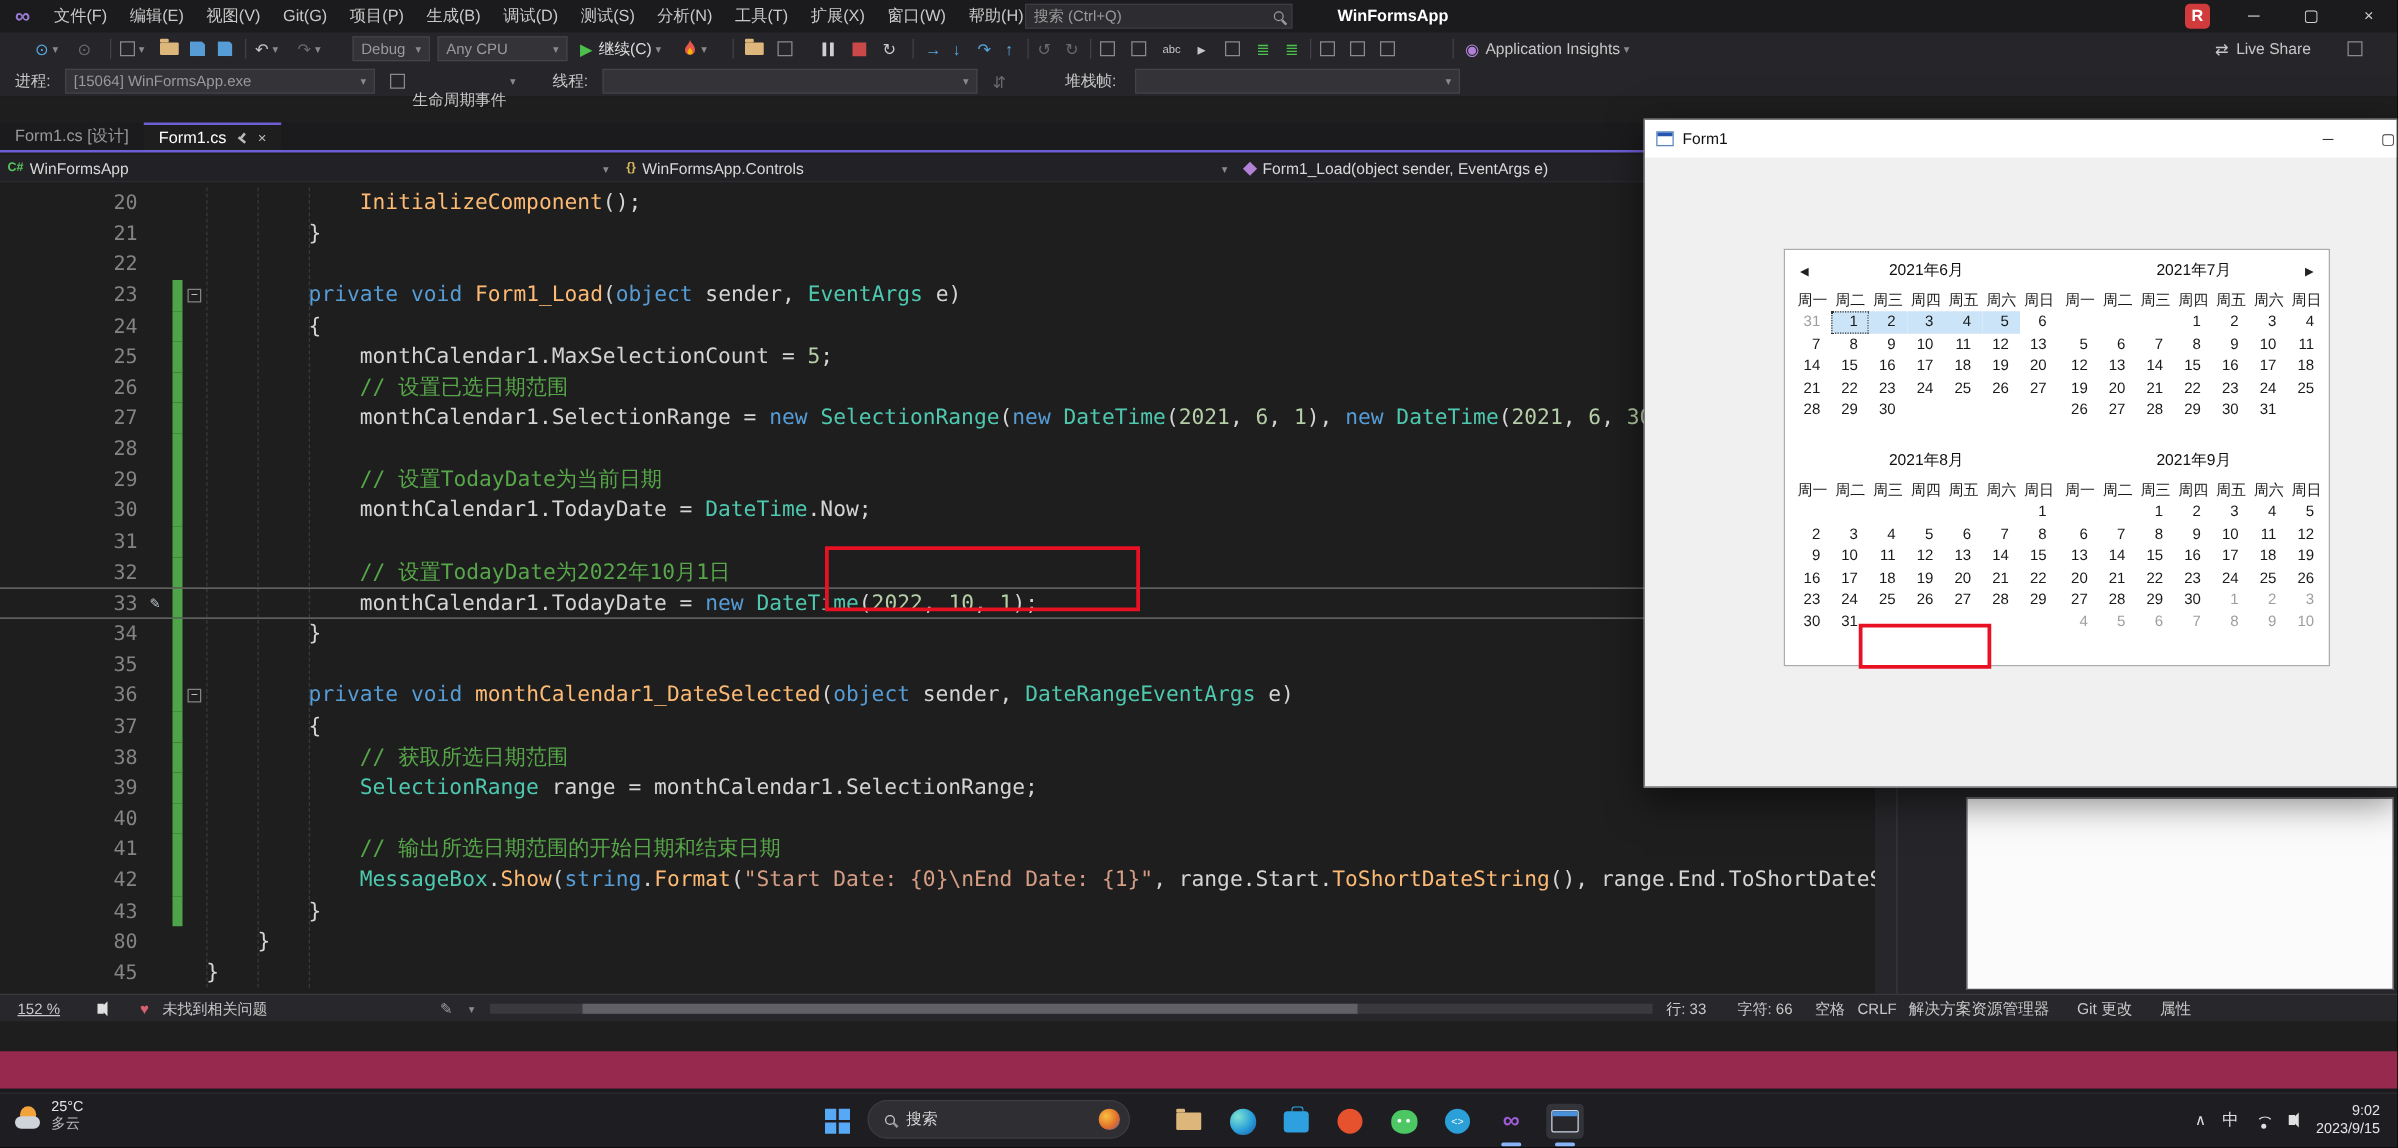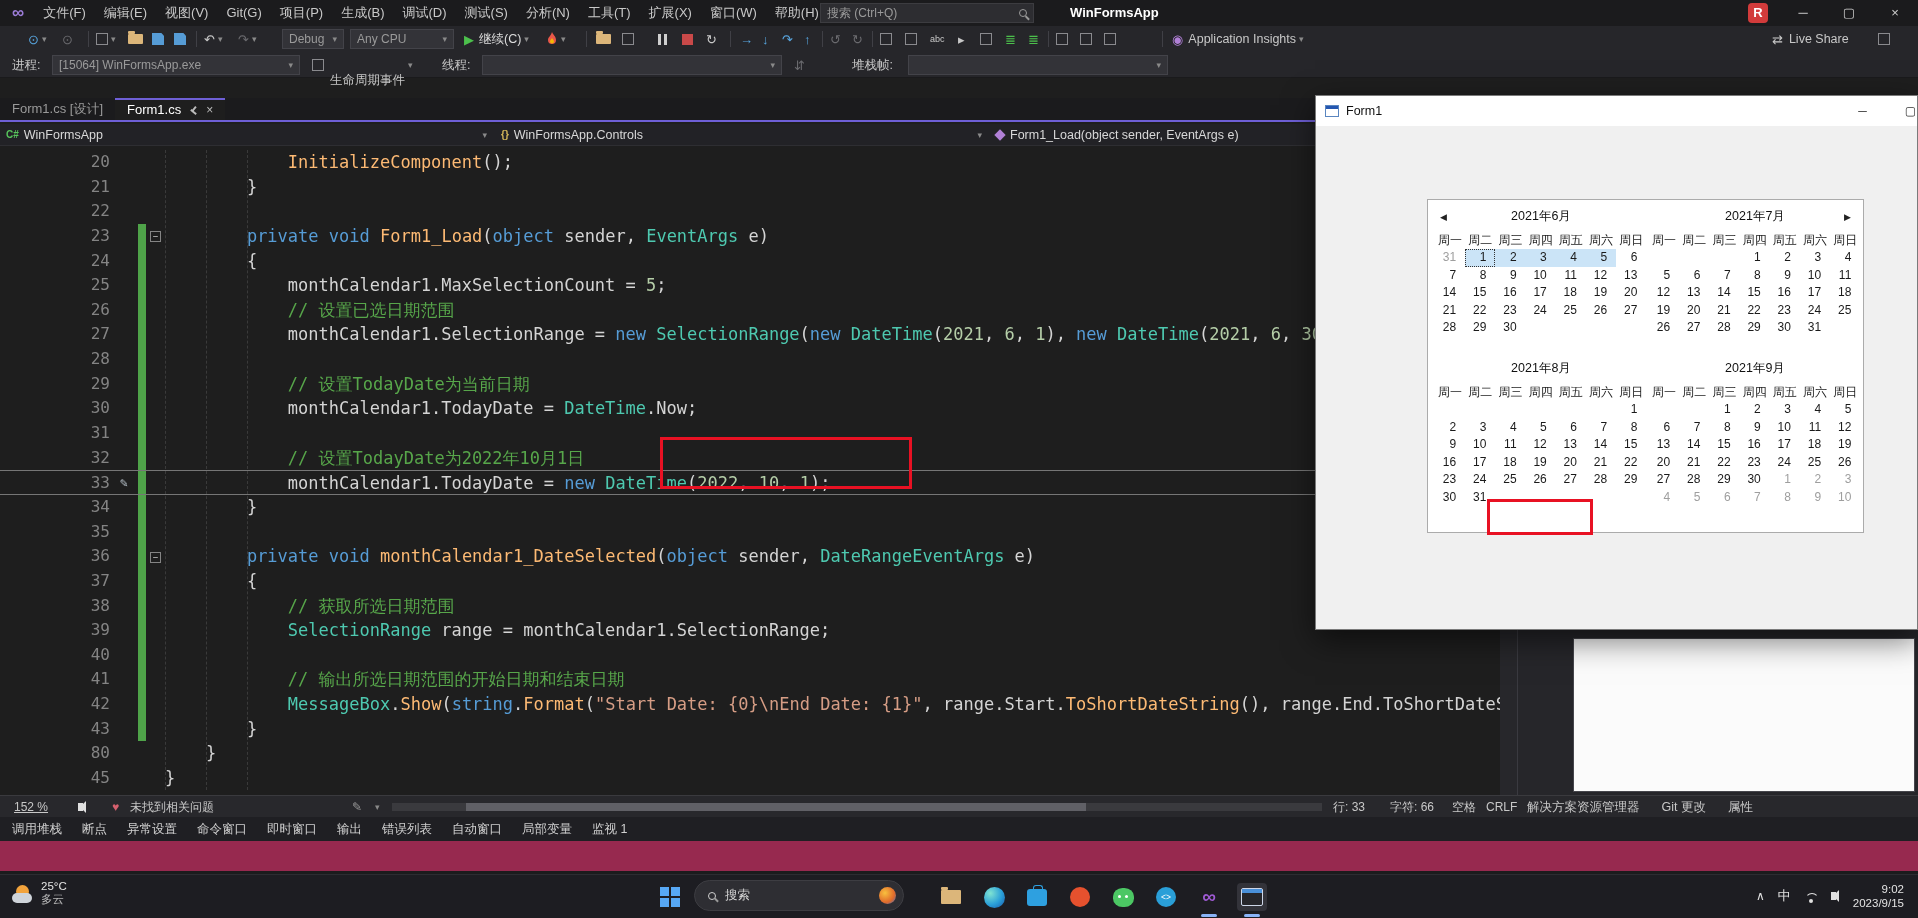--- a/index.html
+++ b/index.html
@@ -620,32 +620,20 @@
     <span class="es" style="left:1390px;">字符: 66</span>
     <span class="es" style="left:1452px;">空格</span>
     <span class="es" style="left:1486px;">CRLF</span>
     <div id="dock-tabs">
         <span>解决方案资源管理器</span>
         <span>Git 更改</span>
         <span>属性</span>
       </div>
   </div>
 
-  <div id="paneltabs">
-      <span>调用堆栈</span>
-      <span>断点</span>
-      <span>异常设置</span>
-      <span>命令窗口</span>
-      <span>即时窗口</span>
-      <span>输出</span>
-      <span>错误列表</span>
-      <span>自动窗口</span>
-      <span>局部变量</span>
-      <span>监视 1</span>
-    </div>
 
   <div id="statusbar">
     <span class="sb-item" style="left:0;"><span class="sq"></span><span>就绪</span></span>
     <span class="sb-item" style="left:1678px;">↑ <span>添加到源代码管理</span><span class="sb-caret">▴</span></span>
     <span class="sb-item" style="left:1826px;">⌂ <span>选择仓库</span><span class="sb-caret">▴</span></span>
   </div>
   <div id="sb-gap"></div>
 
   <div id="taskbar">
     <div id="weather">

